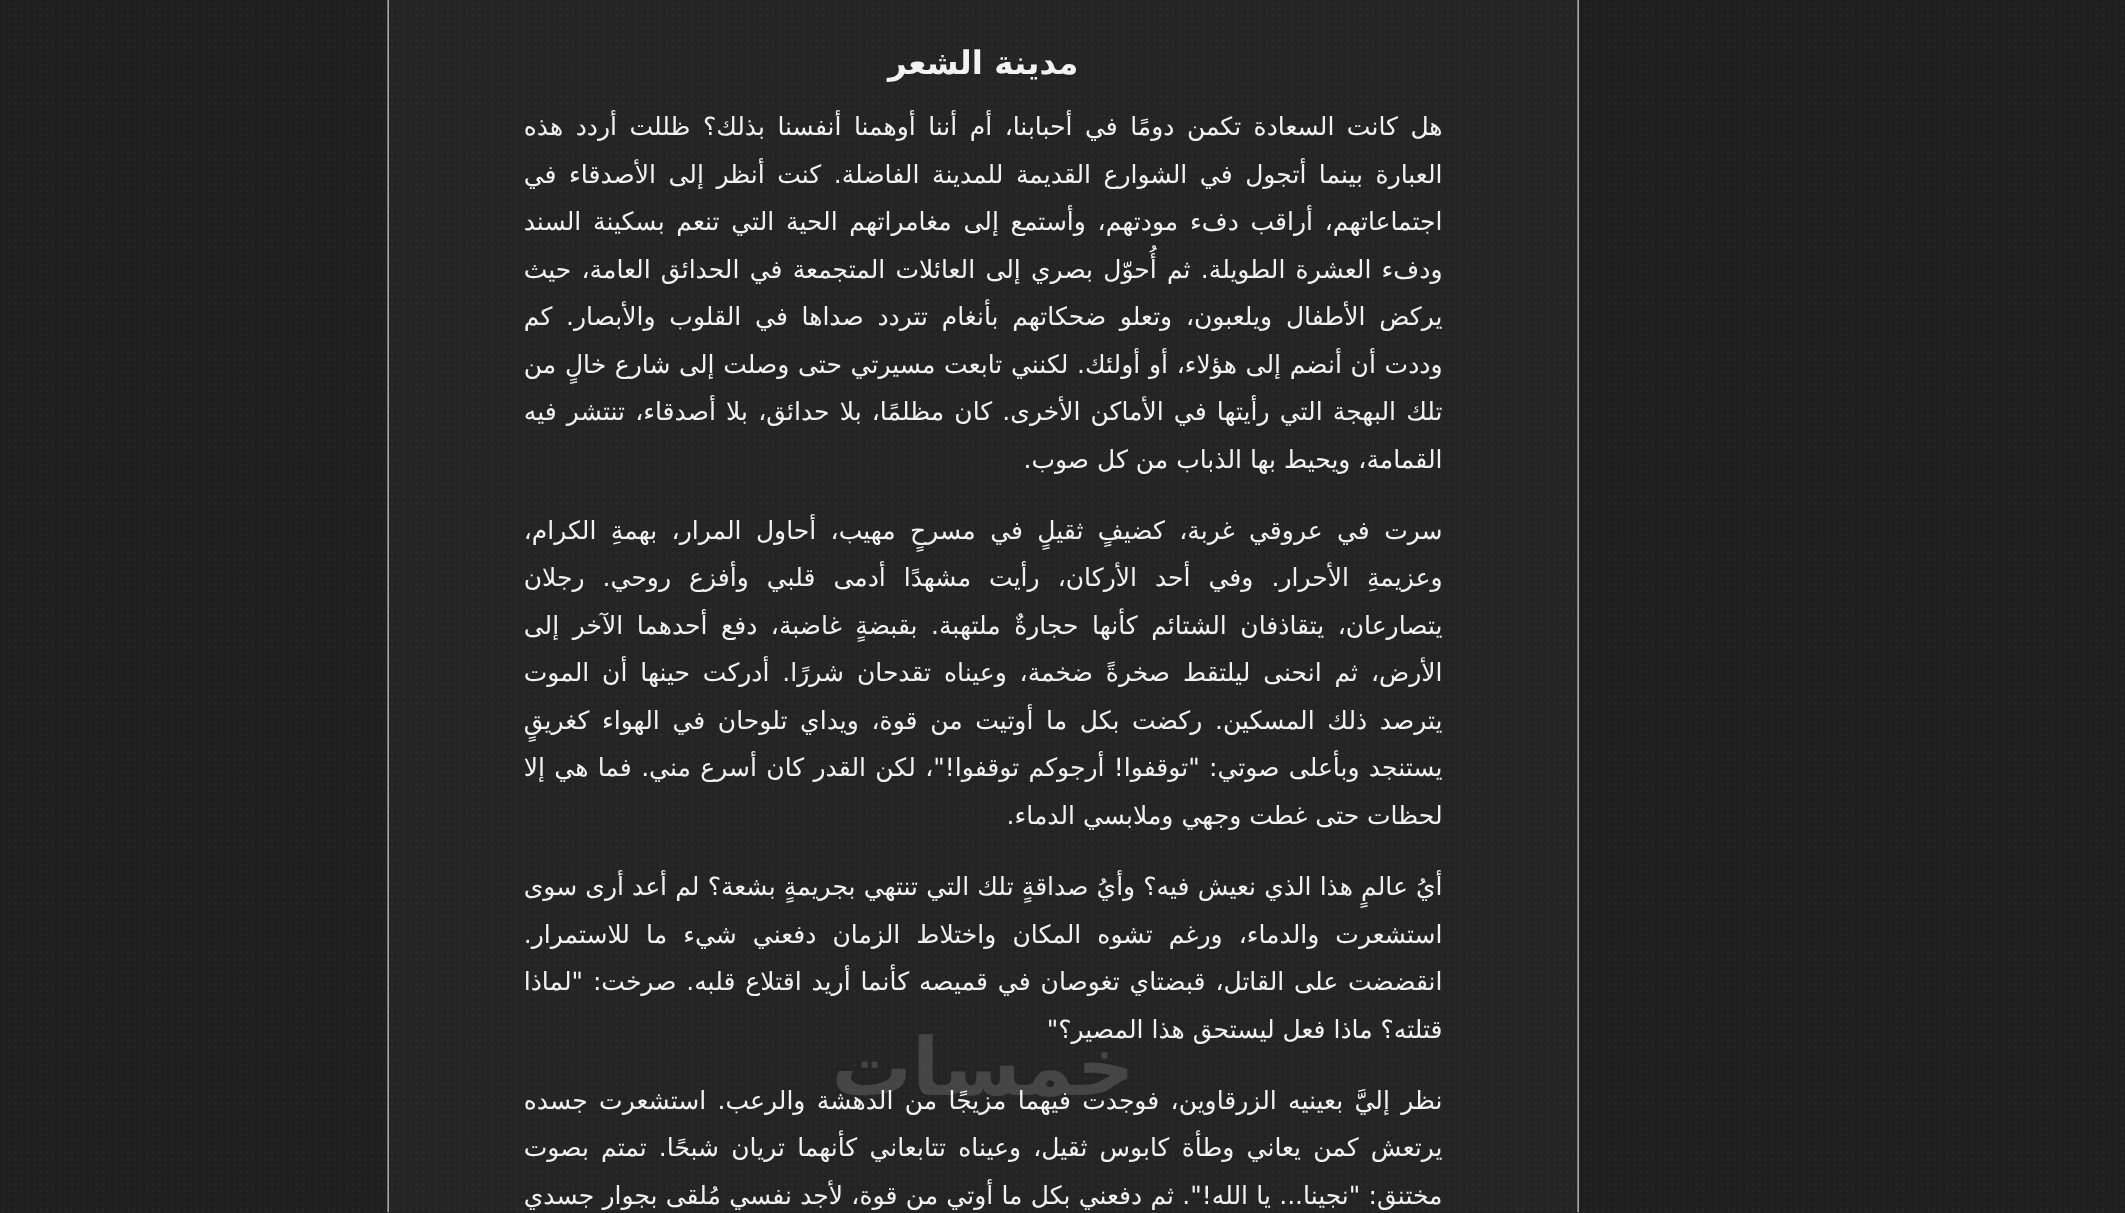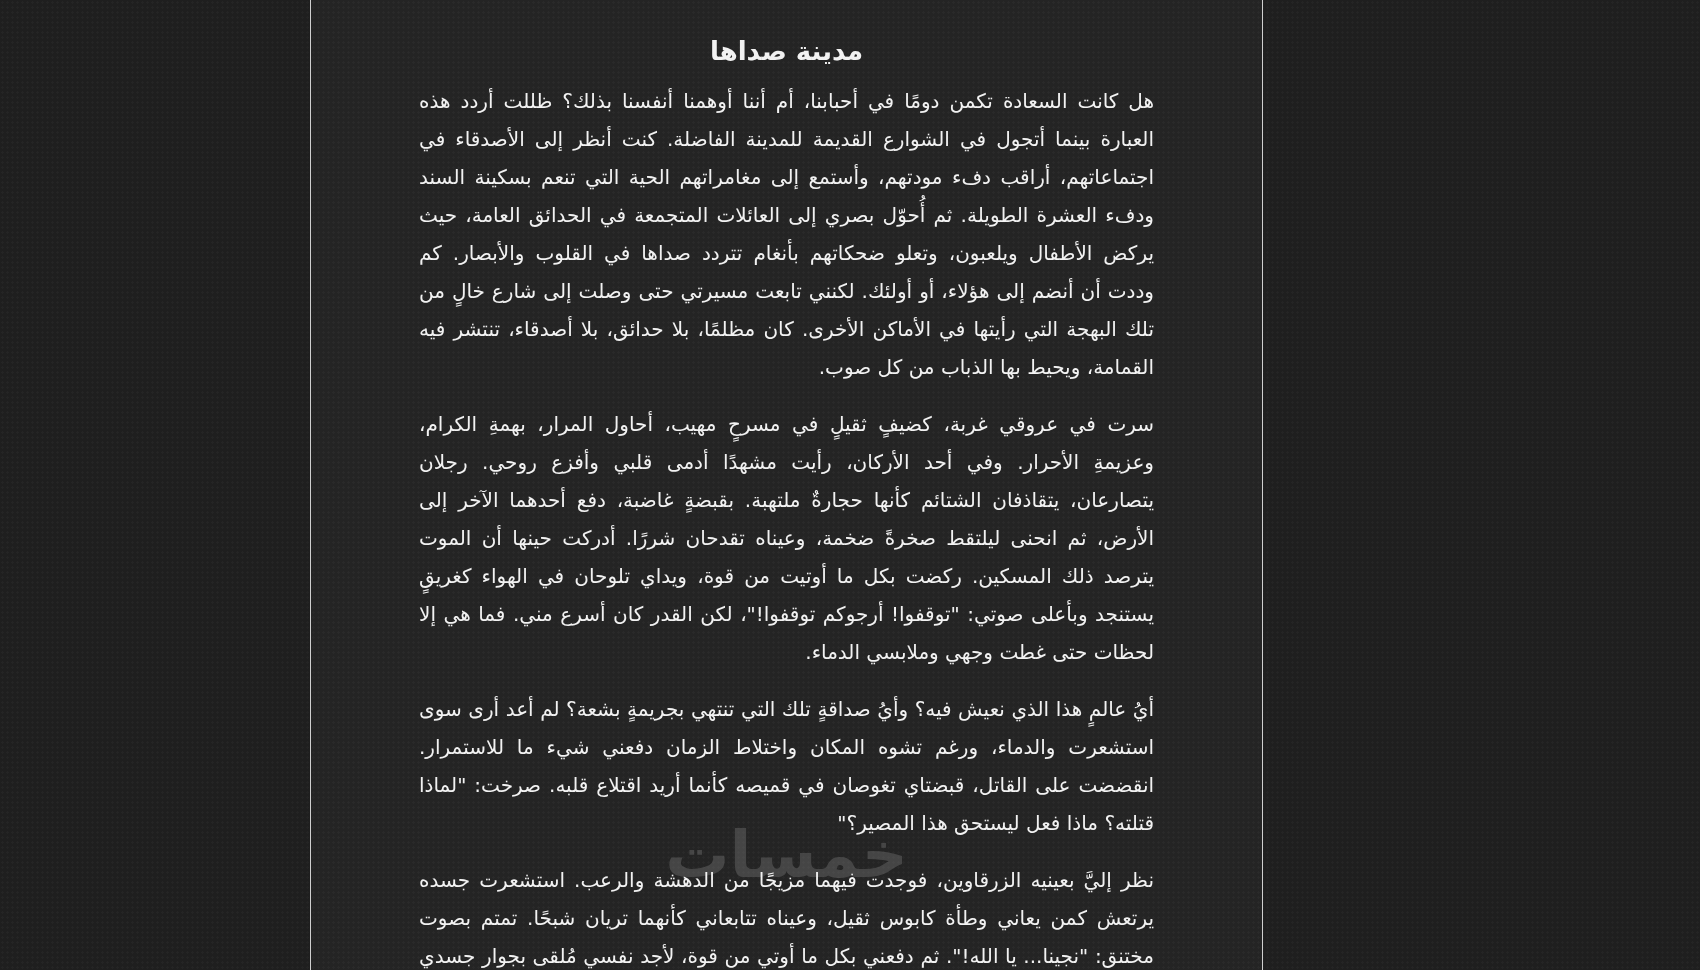--- a/index.html
+++ b/index.html
@@ -69,21 +69,21 @@
     color:var(--watermark);
     opacity:0.28;
     white-space:nowrap;
     pointer-events:none;
   }
 </style>
 </head>
 <body>
 
 <div class="page">
-  <h1 class="title">مدينة صداها</h1>
+  <h1 class="title">مدينة الشعر</h1>
 
   <div class="content">
     <p>هل كانت السعادة تكمن دومًا في أحبابنا، أم أننا أوهمنا أنفسنا بذلك؟ ظللت أردد هذه العبارة بينما أتجول في الشوارع القديمة للمدينة الفاضلة. كنت أنظر إلى الأصدقاء في اجتماعاتهم، أراقب دفء مودتهم، وأستمع إلى مغامراتهم الحية التي تنعم بسكينة السند ودفء العشرة الطويلة. ثم أُحوّل بصري إلى العائلات المتجمعة في الحدائق العامة، حيث يركض الأطفال ويلعبون، وتعلو ضحكاتهم بأنغام تتردد صداها في القلوب والأبصار. كم وددت أن أنضم إلى هؤلاء، أو أولئك. لكنني تابعت مسيرتي حتى وصلت إلى شارع خالٍ من تلك البهجة التي رأيتها في الأماكن الأخرى. كان مظلمًا، بلا حدائق، بلا أصدقاء، تنتشر فيه القمامة، ويحيط بها الذباب من كل صوب.</p>
     <p>سرت في عروقي غربة، كضيفٍ ثقيلٍ في مسرحٍ مهيب، أحاول المرار، بهمةِ الكرام، وعزيمةِ الأحرار. وفي أحد الأركان، رأيت مشهدًا أدمى قلبي وأفزع روحي. رجلان يتصارعان، يتقاذفان الشتائم كأنها حجارةٌ ملتهبة. بقبضةٍ غاضبة، دفع أحدهما الآخر إلى الأرض، ثم انحنى ليلتقط صخرةً ضخمة، وعيناه تقدحان شررًا. أدركت حينها أن الموت يترصد ذلك المسكين. ركضت بكل ما أوتيت من قوة، ويداي تلوحان في الهواء كغريقٍ يستنجد وبأعلى صوتي: "توقفوا! أرجوكم توقفوا!"، لكن القدر كان أسرع مني. فما هي إلا لحظات حتى غطت وجهي وملابسي الدماء.</p>
     <p>أيُ عالمٍ هذا الذي نعيش فيه؟ وأيُ صداقةٍ تلك التي تنتهي بجريمةٍ بشعة؟ لم أعد أرى سوى استشعرت والدماء، ورغم تشوه المكان واختلاط الزمان دفعني شيء ما للاستمرار. انقضضت على القاتل، قبضتاي تغوصان في قميصه كأنما أريد اقتلاع قلبه. صرخت: "لماذا قتلته؟ ماذا فعل ليستحق هذا المصير؟"</p>
     <p>نظر إليَّ بعينيه الزرقاوين، فوجدت فيهما مزيجًا من الدهشة والرعب. استشعرت جسده يرتعش كمن يعاني وطأة كابوس ثقيل، وعيناه تتابعاني كأنهما تريان شبحًا. تمتم بصوت مختنق: "نجينا... يا الله!". ثم دفعني بكل ما أوتي من قوة، لأجد نفسي مُلقى بجوار جسدي المسجى من عبث الاقدار والزمان.</p>
   </div>
 
   <div class="watermark">خمسات</div>
 </div>

